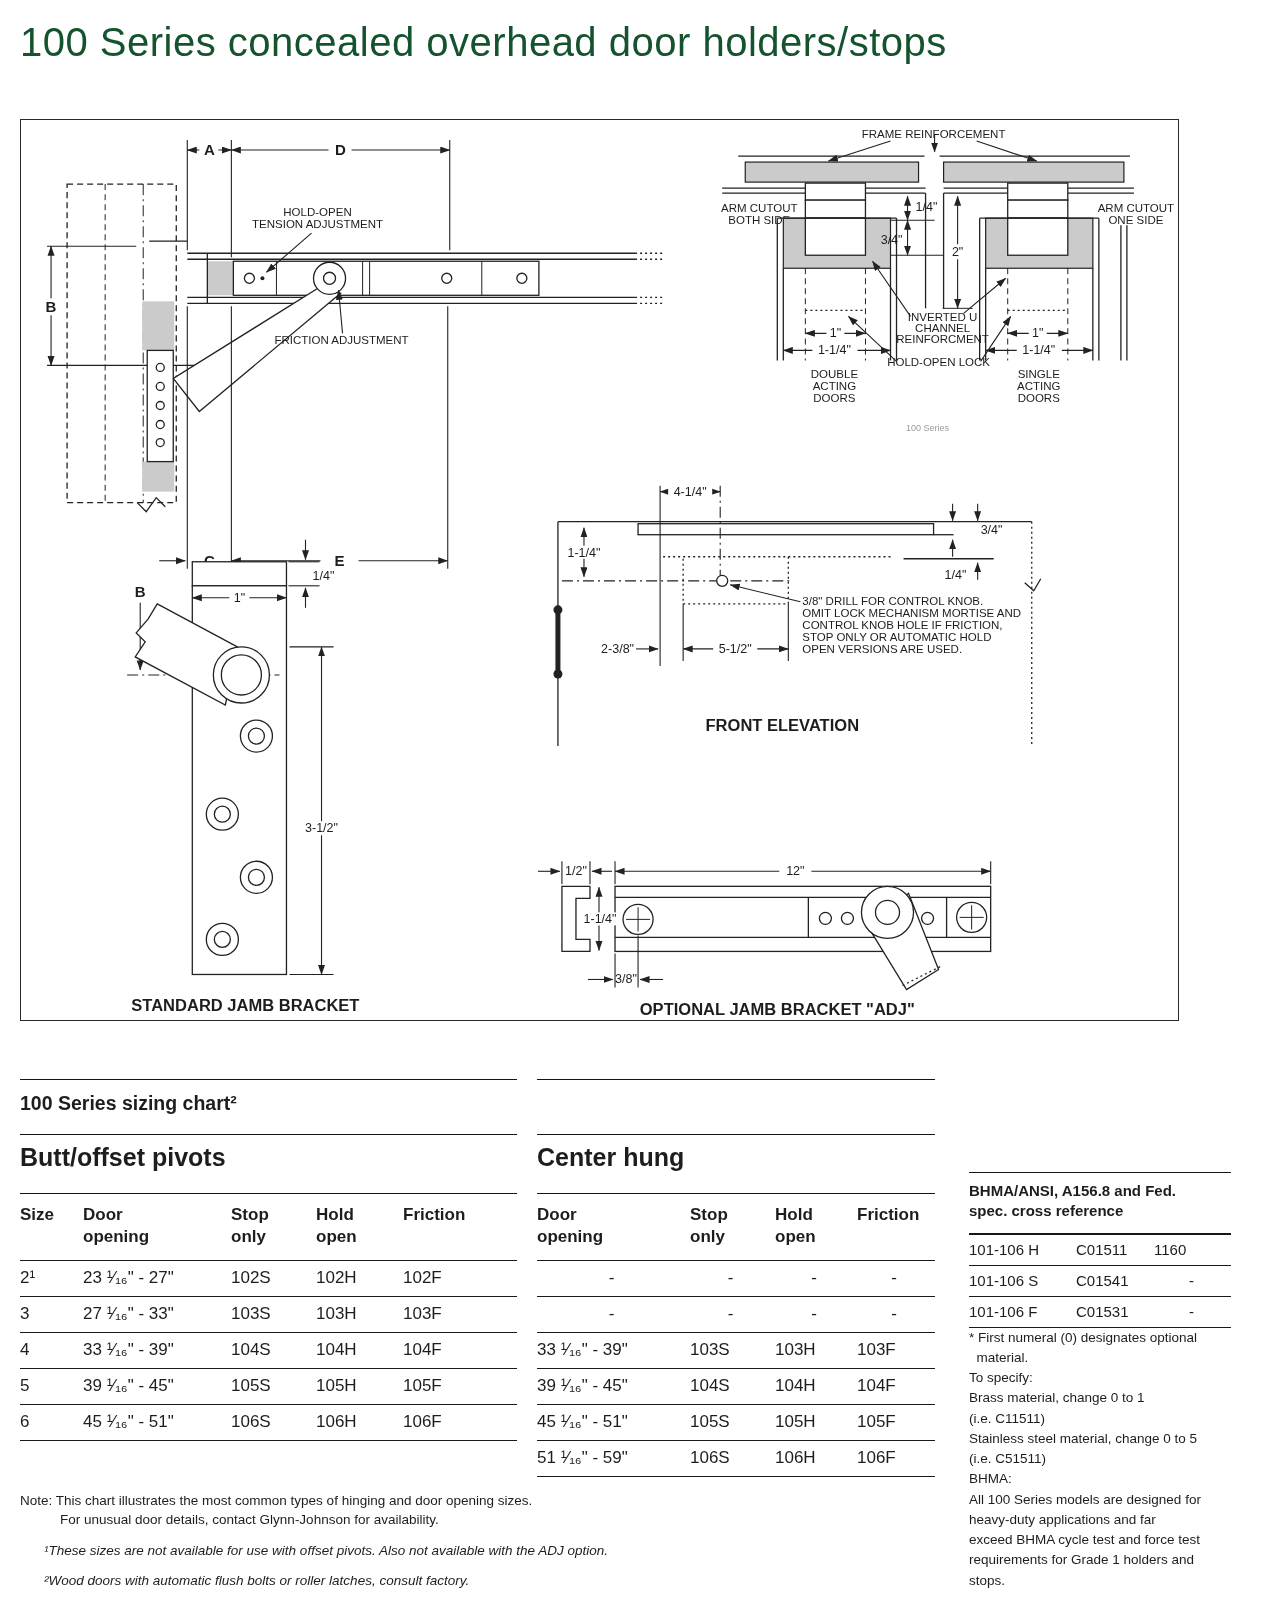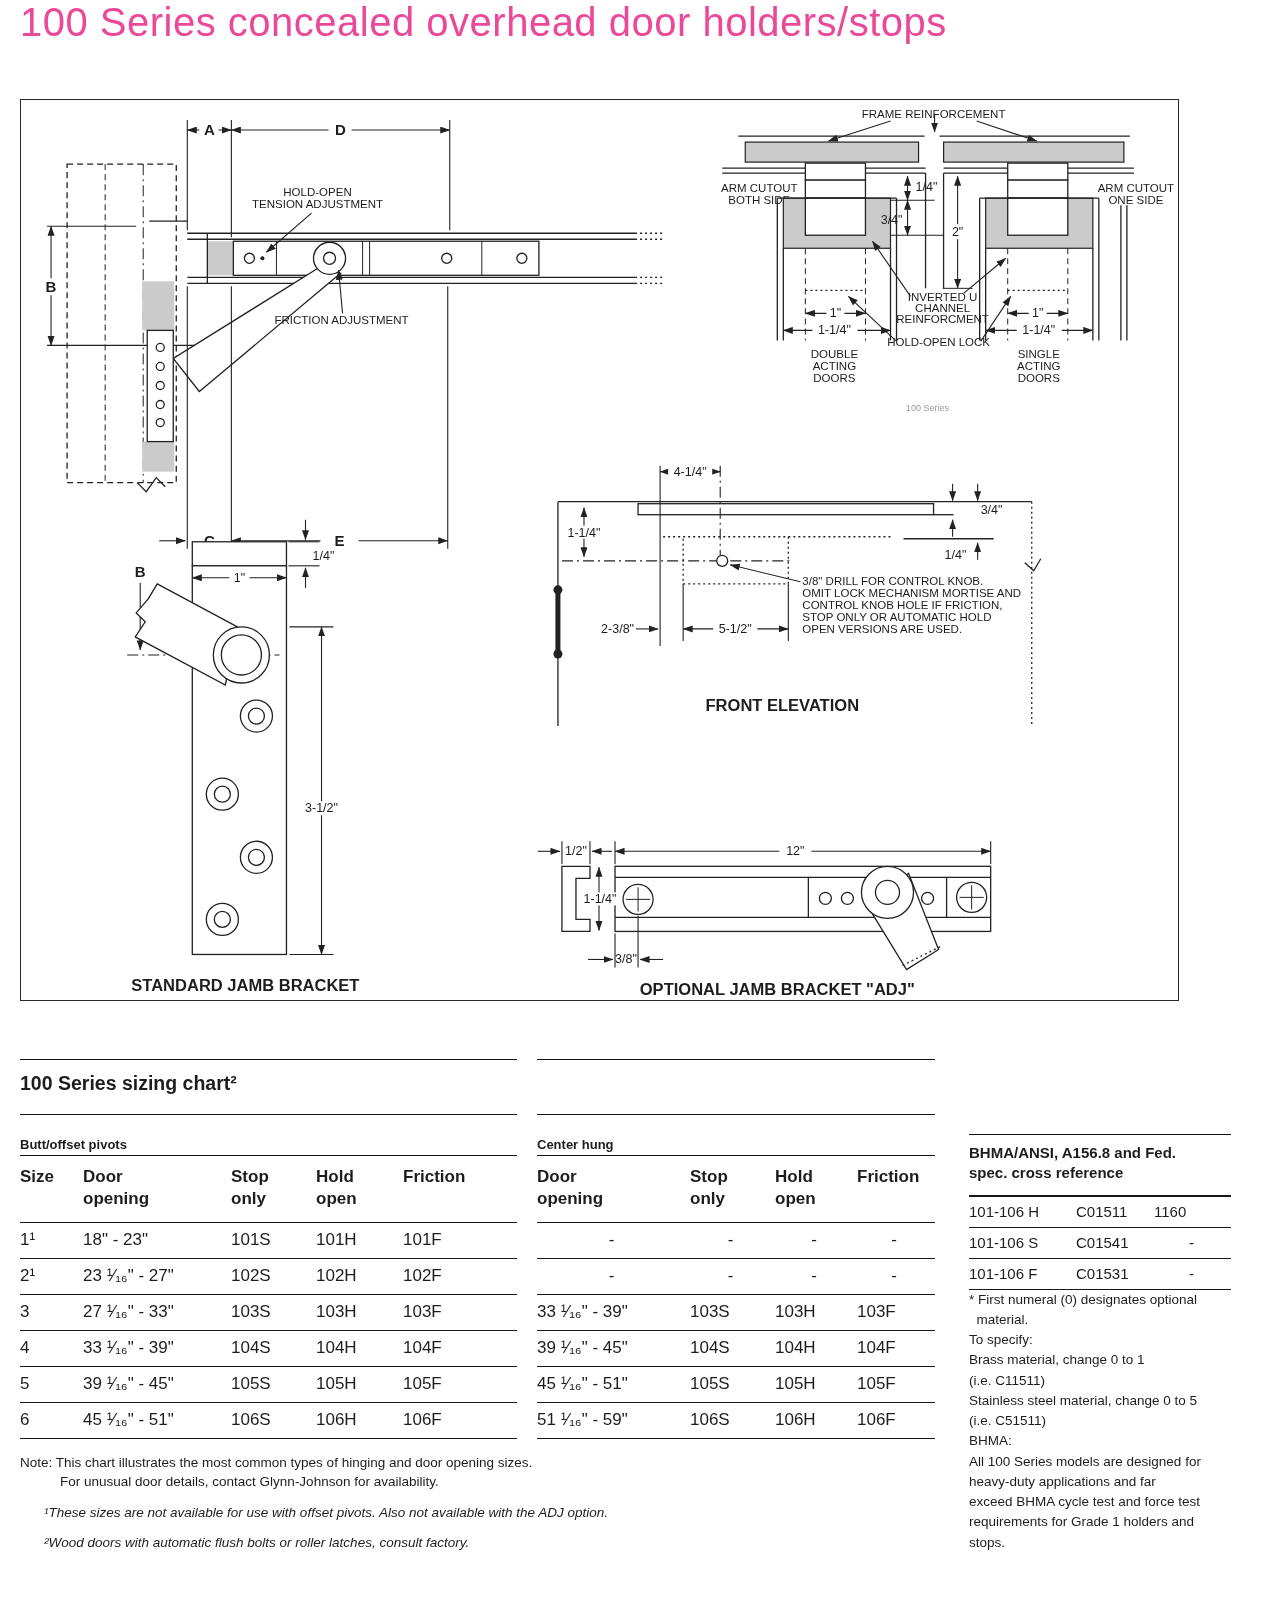--- a/index.html
+++ b/index.html
@@ -1,17 +1,17 @@
 <!DOCTYPE html>
 <html><head>
 <meta charset="utf-8">
 <style>
   html,body{margin:0;padding:0;background:#ffffff;}
   body{width:1280px;min-height:1613px;font-family:"Liberation Sans",sans-serif;color:#1d1d1d;}
-  .page-title{font-size:40px;font-weight:400;color:#ec4899;margin:0 0 0 20px;letter-spacing:.5px;}
+  .page-title{font-size:40px;font-weight:400;color:#14532d;margin:20px 0 0 20px;letter-spacing:.5px;}
   .figure-box{margin:54px 101px 0 20px;border:1.6px solid #2a2a2a;background:#fff;}
   .figure-box svg{display:block;width:100%;height:auto;}
 
   
   svg .ln{fill:none;stroke:#222;stroke-width:1.3px;}
   svg .thin{stroke-width:1px;}
   svg .wh{fill:#ffffff;stroke:#222;stroke-width:1.3px;}
   svg .gy{fill:#cbcbcb;stroke:none;}
   svg .gys{fill:#cbcbcb;stroke:#222;stroke-width:1.2px;}
   svg .dash{stroke-dasharray:6 4;}
@@ -30,21 +30,21 @@
 
   
   .tables{display:flex;margin:58px 20px 0 20px;align-items:flex-end;gap:12px;}
   .left-wrap{width:915px;}
   .cols-inner{display:flex;}
   .col-left{width:497px;}
   .col-center{width:398px;margin-left:20px;}
   .col-right{width:262px;margin-left:22px;}
   .rule{border-top:1.6px solid #151515;height:0;}
   .head1{height:54px;box-sizing:border-box;padding-top:12px;font-size:19.5px;font-weight:700;}
-  .head2{height:40px;box-sizing:border-box;padding-top:22px;font-size:13px;font-weight:700;}
+  .head2{height:58px;box-sizing:border-box;padding-top:8px;font-size:25px;font-weight:700;}
   .table{border-bottom:1.5px solid #191919;}
   .trow{display:flex;border-top:1.5px solid #191919;}
   .trow.thead{border-top:none;}
   .cell{box-sizing:border-box;padding:7px 4px 8px 0;font-size:17px;}
   .hcell{font-weight:700;white-space:pre-line;line-height:1.3;padding:10px 4px 12px 0;}
   .dashc{text-align:center;}
   .t-butt .cell:nth-child(1){width:63px;}
   .t-butt .cell:nth-child(2){width:148px;}
   .t-butt .cell:nth-child(3){width:85px;}
   .t-butt .cell:nth-child(4){width:87px;}
@@ -384,27 +384,20 @@
         <div class="table t-butt">
             <div class="trow thead">
               <div class="cell hcell">Size</div>
               <div class="cell hcell">Door
 opening</div>
               <div class="cell hcell">Stop
 only</div>
               <div class="cell hcell">Hold
 open</div>
               <div class="cell hcell">Friction</div>
-            </div>
-            <div class="trow">
-              <div class="cell">1¹</div>
-              <div class="cell">18" - 23"</div>
-              <div class="cell">101S</div>
-              <div class="cell">101H</div>
-              <div class="cell">101F</div>
             </div>
             <div class="trow">
               <div class="cell">2¹</div>
               <div class="cell">23 ¹⁄₁₆" - 27"</div>
               <div class="cell">102S</div>
               <div class="cell">102H</div>
               <div class="cell">102F</div>
             </div>
             <div class="trow">
               <div class="cell">3</div>

